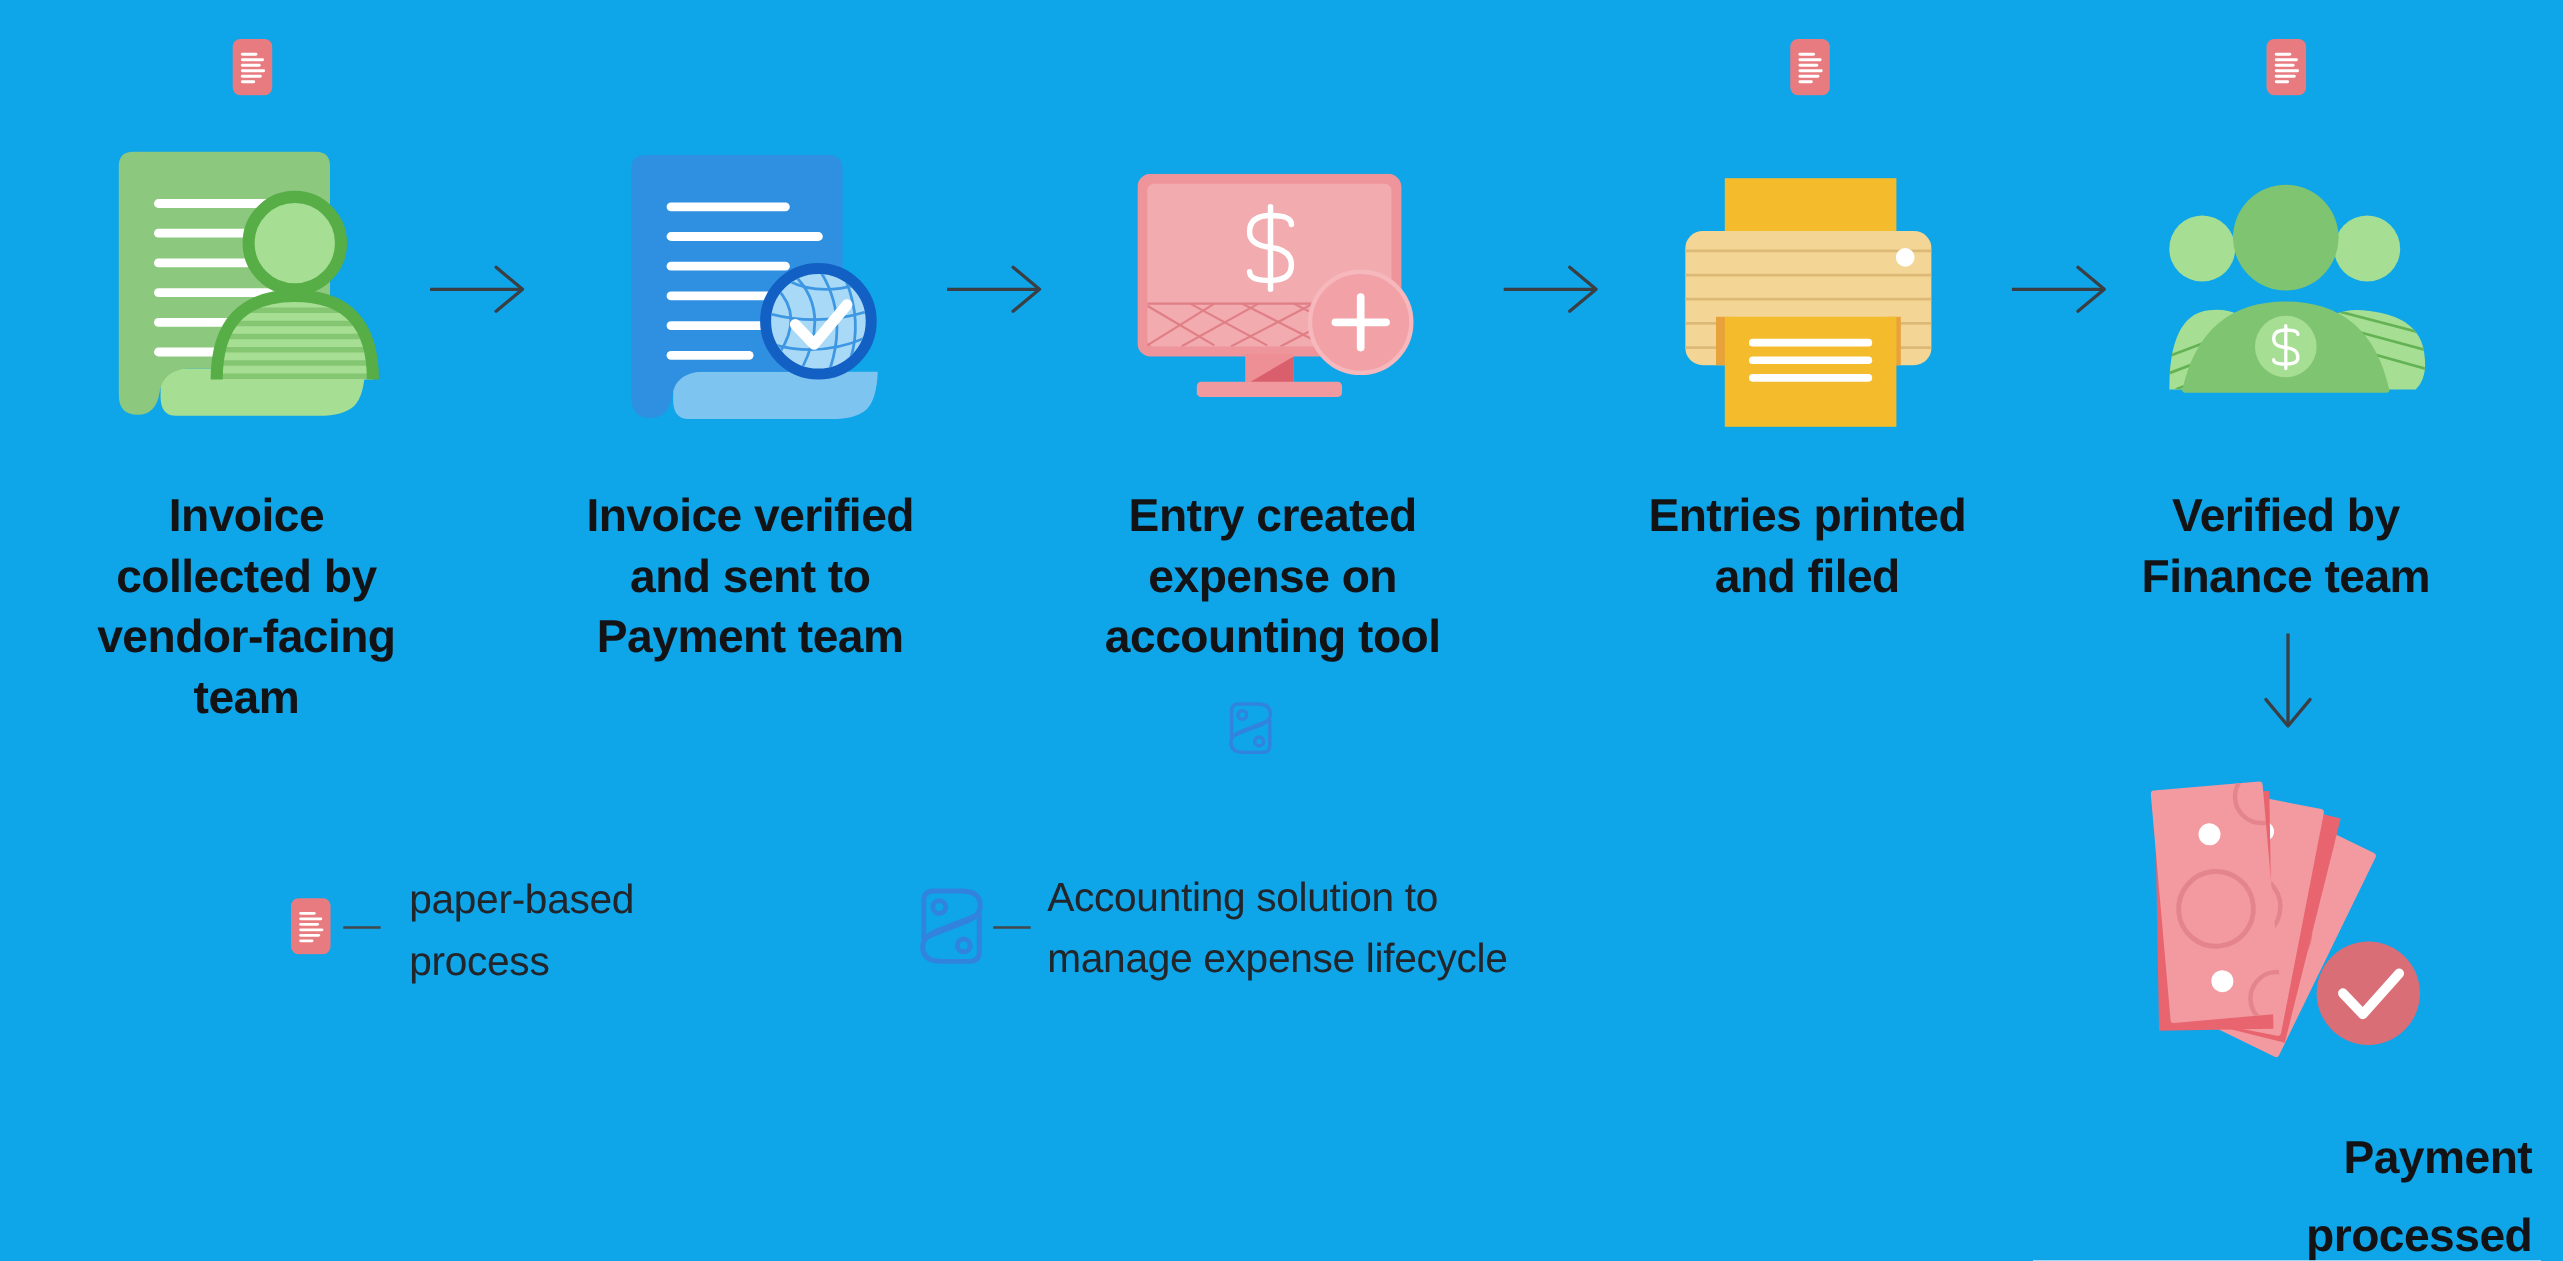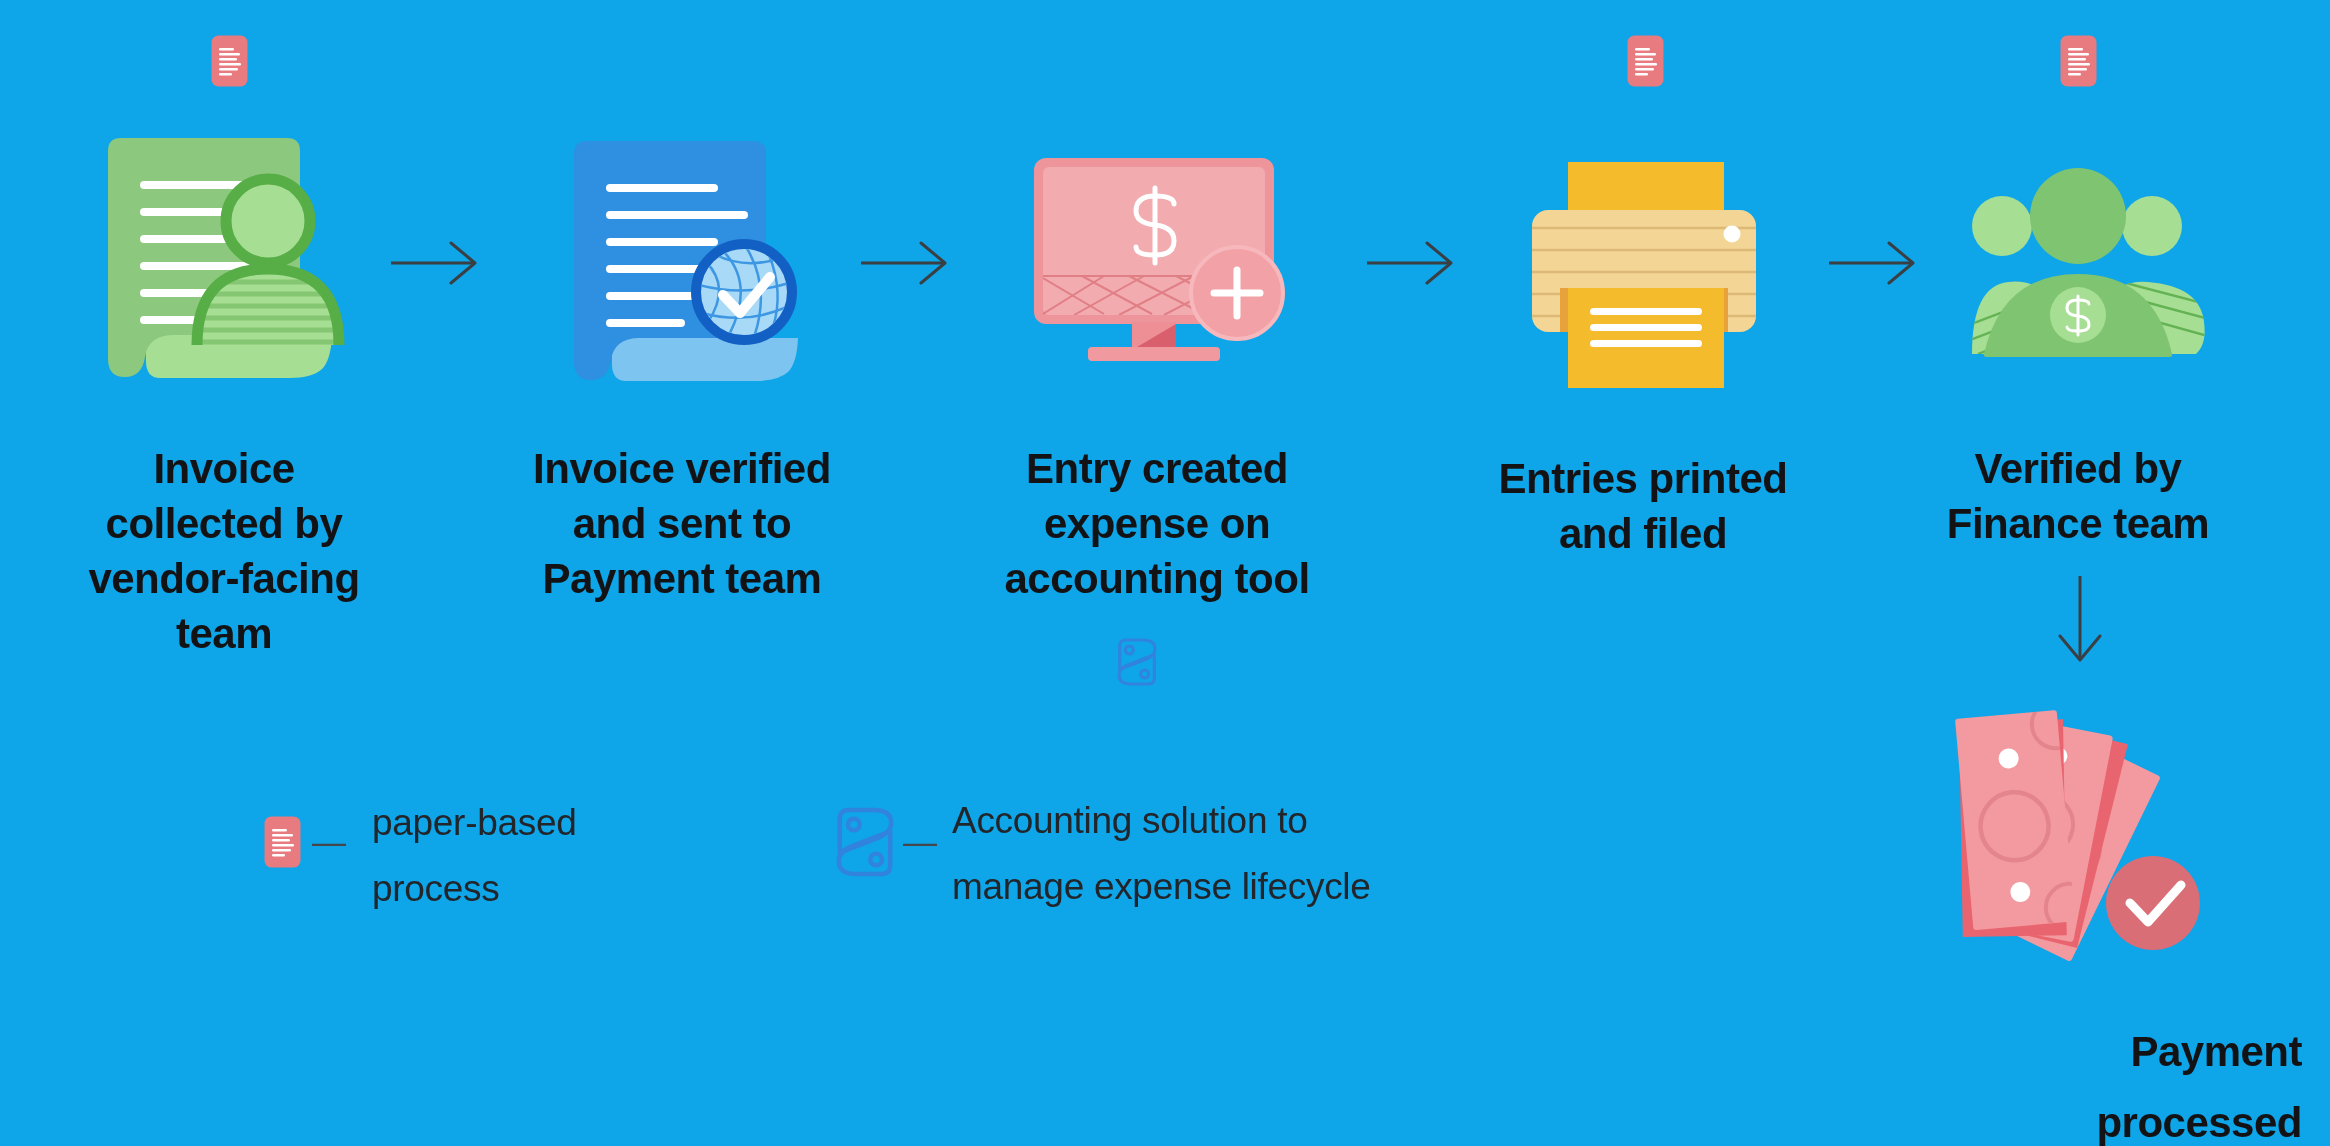--- a/index.html
+++ b/index.html
@@ -9,21 +9,21 @@
   .abs{position:absolute;}
   .step-label{
     width:444px;text-align:center;font-weight:bold;font-size:42px;line-height:55px;
     color:#131316;letter-spacing:-0.5px;white-space:pre-line;
   }
   .payment-label{
     width:444px;text-align:right;font-weight:bold;font-size:42px;line-height:71px;
     color:#131316;letter-spacing:-0.5px;white-space:pre-line;
   }
   .legend-label{
-    font-size:37px;line-height:66px;color:#22252a;letter-spacing:-0.3px;white-space:pre-line;
+    font-size:37px;line-height:56px;color:#22252a;letter-spacing:-0.3px;white-space:pre-line;
   }
   .legend-dash{font-size:34px;color:#44484c;line-height:34px;}
 </style>
 </head>
 <body>
 
 <div class="canvas">
 
   <svg width="0" height="0" style="position:absolute" aria-hidden="true">
     <defs>
@@ -231,21 +231,21 @@
   <div class="abs step-label" style="left:2px;top:441px">Invoice
 collected by
 vendor-facing
 team</div>
   <div class="abs step-label" style="left:460px;top:441px">Invoice verified
 and sent to
 Payment team</div>
   <div class="abs step-label" style="left:935px;top:441px">Entry created
 expense on
 accounting tool</div>
-  <div class="abs step-label" style="left:1421px;top:451px">Entries printed
+  <div class="abs step-label" style="left:1421px;top:441px">Entries printed
 and filed</div>
   <div class="abs step-label" style="left:1856px;top:441px">Verified by
 Finance team</div>
 
   <svg class="abs" style="left:1115px;top:636px" width="44" height="52">
       <use href="#sym-books"></use>
     </svg>
 
   <svg class="abs" style="left:1955px;top:703px" width="248" height="268" viewBox="0 0 248 268">
     <g transform="translate(116,30) rotate(26)">

